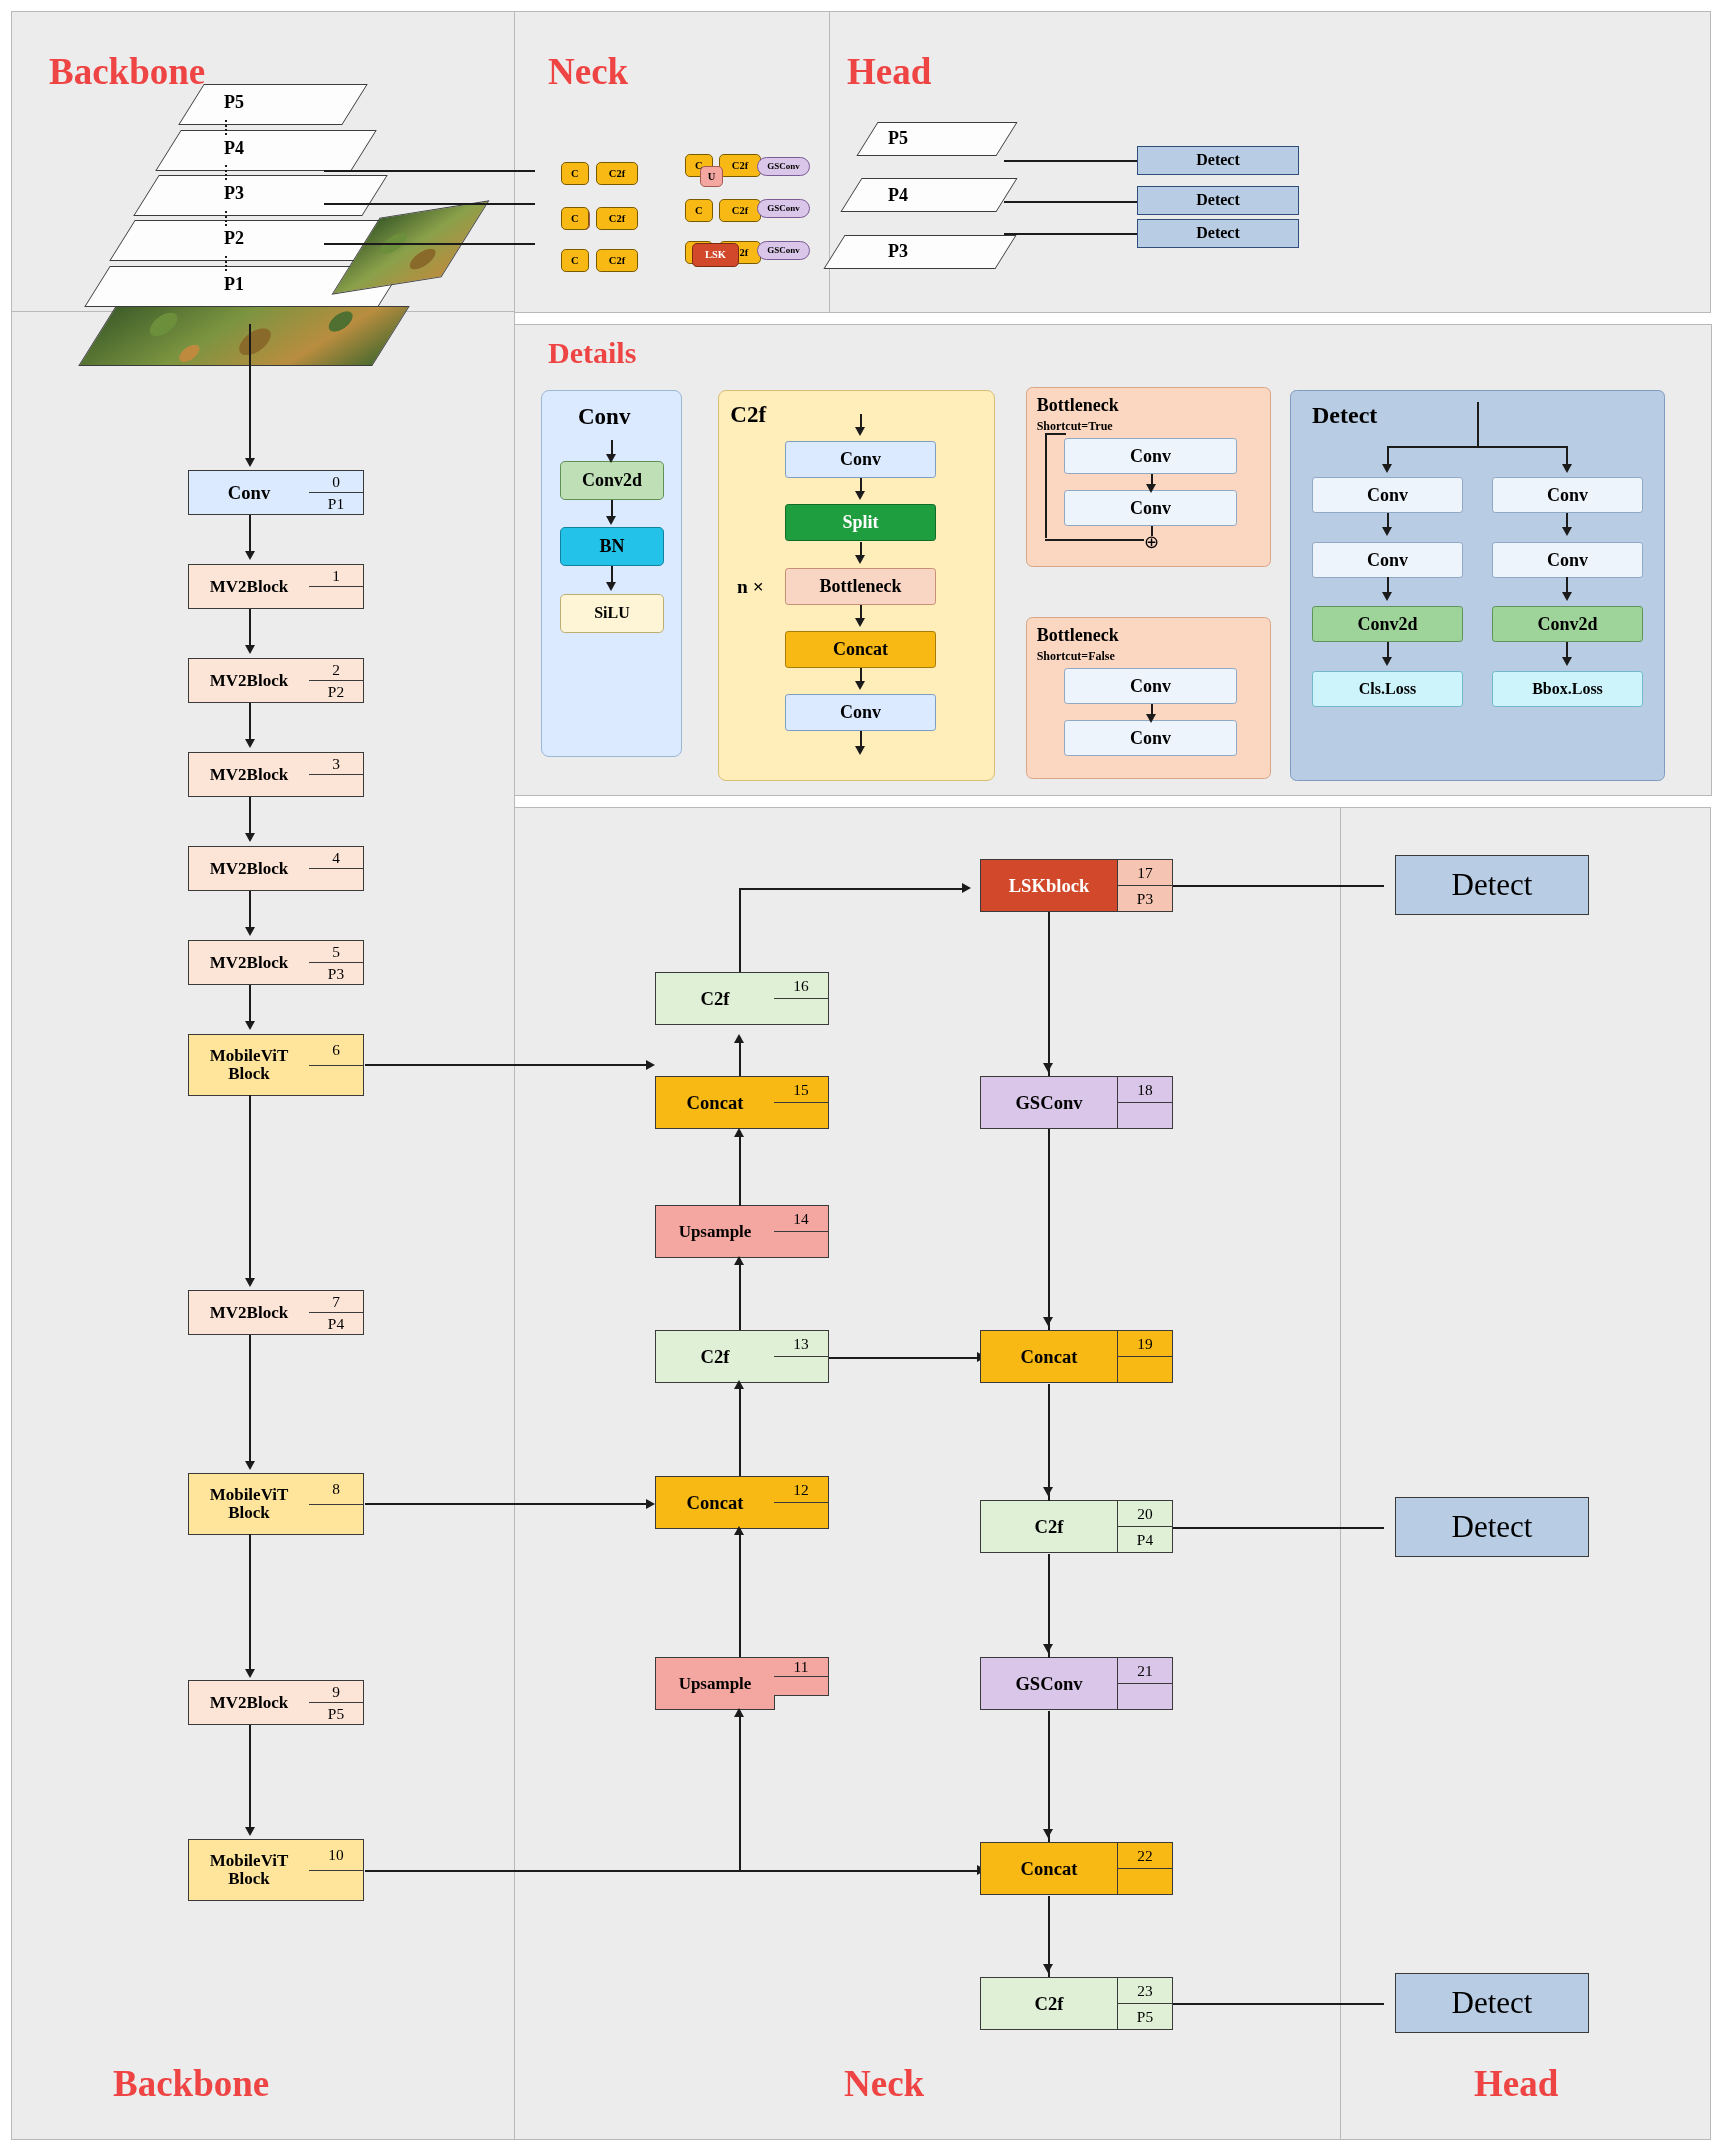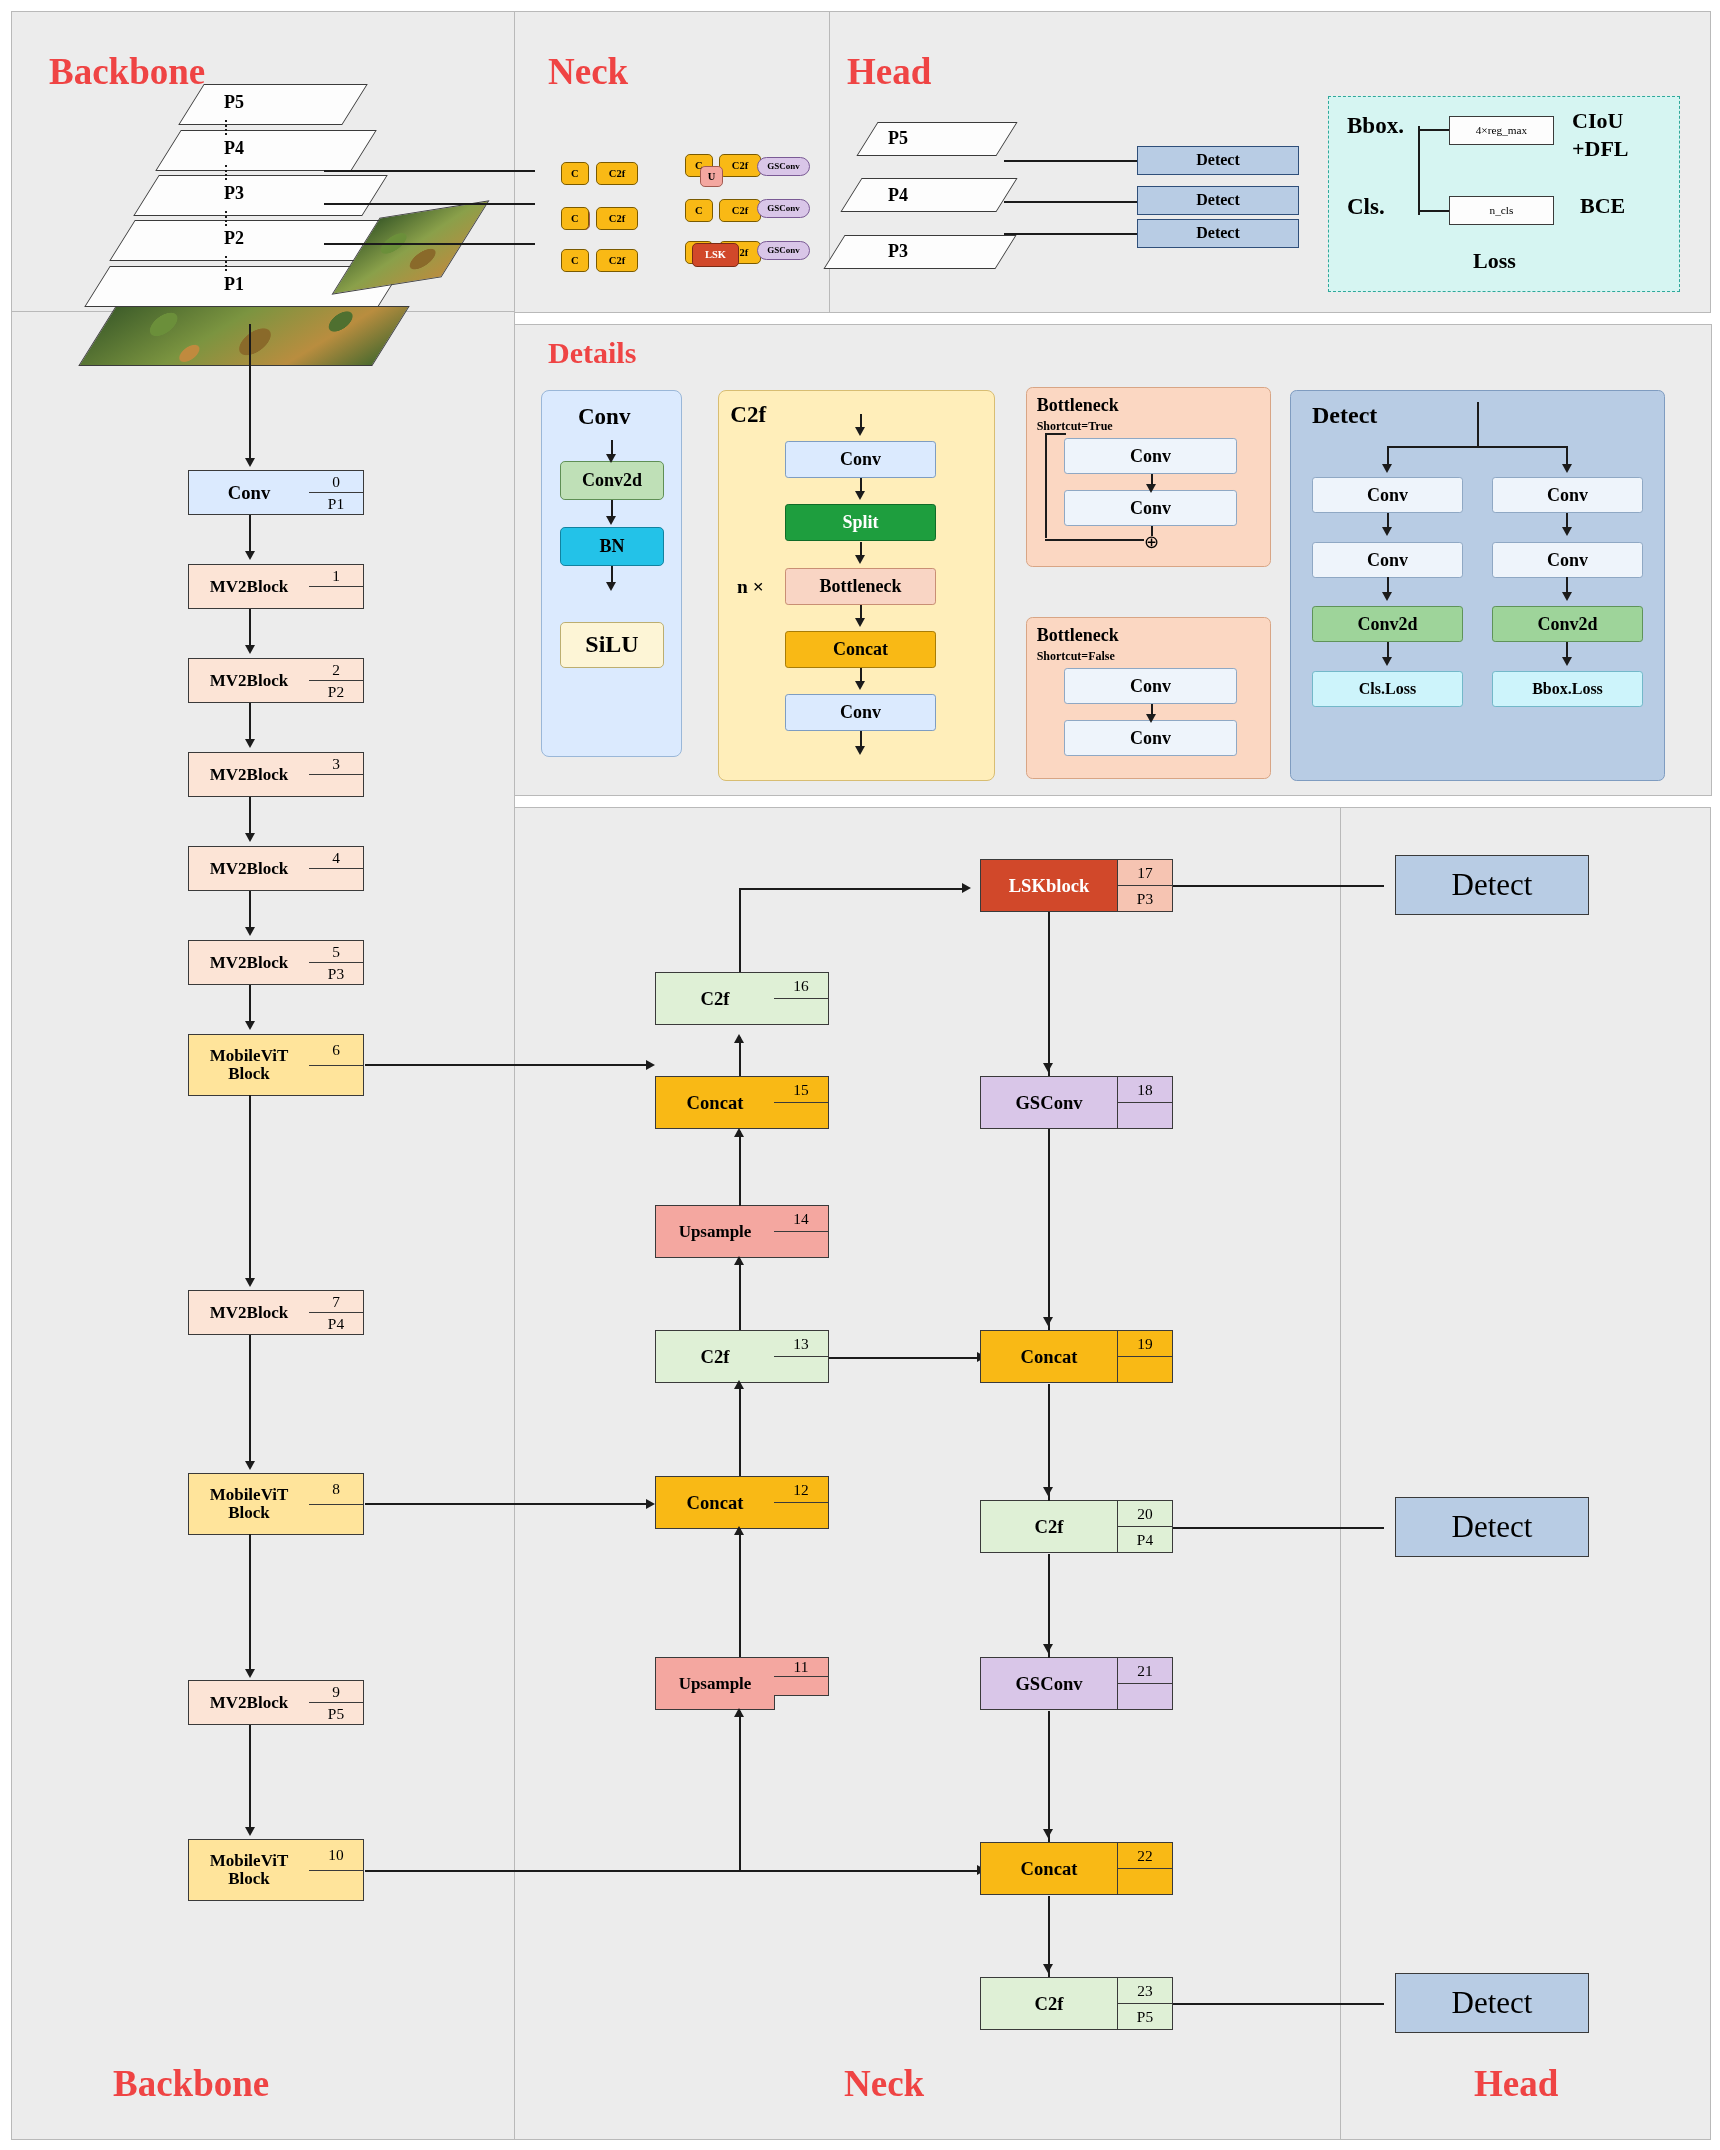--- a/index.html
+++ b/index.html
@@ -125,39 +125,26 @@
 
     <div class="box" style="left:1137px;top:146px;width:162px;height:29px;background:#b8cce4;border:1.2px solid #2f4f7a;font-size:16px;">Detect</div>
     <div class="box" style="left:1137px;top:186px;width:162px;height:29px;background:#b8cce4;border:1.2px solid #2f4f7a;font-size:16px;">Detect</div>
     <div class="box" style="left:1137px;top:219px;width:162px;height:29px;background:#b8cce4;border:1.2px solid #2f4f7a;font-size:16px;">Detect</div>
 
     <div class="line hline" style="left:1004px;top:160px;width:133px;"></div>
     <div class="line hline" style="left:1004px;top:201px;width:133px;"></div>
     <div class="line hline" style="left:1004px;top:233px;width:133px;"></div>
   </div>
 
-  <div style="position:absolute;left:1328px;top:96px;width:350px;height:194px;background:#d6f5f2;border:1.6px dashed #2fa89b;">
-    <div class="lbl" style="left:18px;top:16px;font-size:23px;font-weight:bold;">Bbox.</div>
-    <div class="lbl" style="left:18px;top:97px;font-size:23px;font-weight:bold;">Cls.</div>
-    <div class="box tiny" style="left:120px;top:19.4px;width:105px;height:29px;background:#fdfdfd;border:1.6px solid #3b3b3b;font-size:11.3px;font-weight:normal;">4×reg_max</div>
-    <div class="box tiny" style="left:120px;top:99px;width:105px;height:29px;background:#fdfdfd;border:1.6px solid #3b3b3b;font-size:11.3px;font-weight:normal;">n_cls</div>
-    <div class="lbl" style="left:243px;top:11.3px;font-size:22px;font-weight:bold;">CIoU</div>
-    <div class="lbl" style="left:243px;top:39px;font-size:22px;font-weight:bold;">+DFL</div>
-    <div class="lbl" style="left:251px;top:96px;font-size:22px;font-weight:bold;">BCE</div>
-    <div class="lbl" style="left:144px;top:151px;font-size:22px;font-weight:bold;">Loss</div>
-    <div class="line vline" style="left:89px;top:29px;height:89px;"></div>
-    <div class="line hline" style="left:89px;top:32px;width:31px;"></div>
-    <div class="line hline" style="left:89px;top:113px;width:31px;"></div>
-  </div>
 
   <div style="position:absolute;left:541px;top:390px;width:139px;height:365px;background:#dbeafe;border:0.8px solid #9ab7d8;border-radius:8px;">
     <div class="lbl" style="left:36px;top:13px;font-size:23px;font-weight:bold;">Conv</div>
     <div class="box" style="left:18px;top:70px;width:104px;height:39px;background:#bfe0b7;border:1.2px solid #5f8f55;border-radius:4.9px;font-size:18px;">Conv2d</div>
     <div class="box" style="left:18px;top:136px;width:104px;height:39px;background:#23c2e8;border:1.2px solid #1282a0;border-radius:4.9px;font-size:18px;">BN</div>
-    <div class="box" style="left:18px;top:203px;width:104px;height:46px;background:#fdf5d6;border:1.2px solid #bcae70;border-radius:4.9px;font-size:24px;margin-top:28px;">SiLU</div>
+    <div class="box" style="left:18px;top:203px;width:104px;height:39px;background:#fdf5d6;border:1.2px solid #bcae70;border-radius:4.9px;font-size:16px;">SiLU</div>
     <div class="line vline" style="left:69px;top:49px;height:18px;"></div>
     <div class="arrow-d" style="left:64px;top:63px;"></div>
     <div class="line vline" style="left:69px;top:109px;height:18px;"></div>
     <div class="arrow-d" style="left:64px;top:125px;"></div>
     <div class="line vline" style="left:69px;top:175px;height:18px;"></div>
     <div class="arrow-d" style="left:64px;top:191px;"></div>
   </div>
 
   <div style="position:absolute;left:718px;top:390px;width:275px;height:389px;background:#ffeeba;border:0.8px solid #d8bd72;border-radius:8px;">
     <div class="lbl" style="left:11.3px;top:11.3px;font-size:23px;font-weight:bold;">C2f</div>

